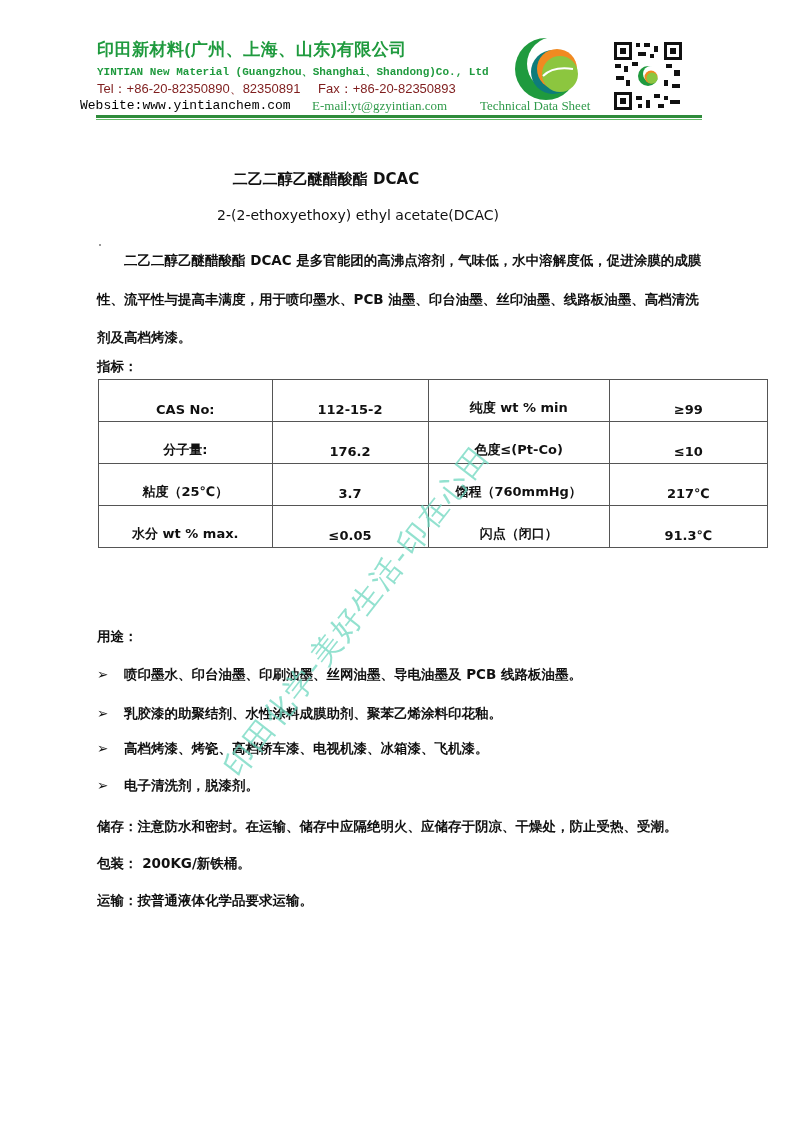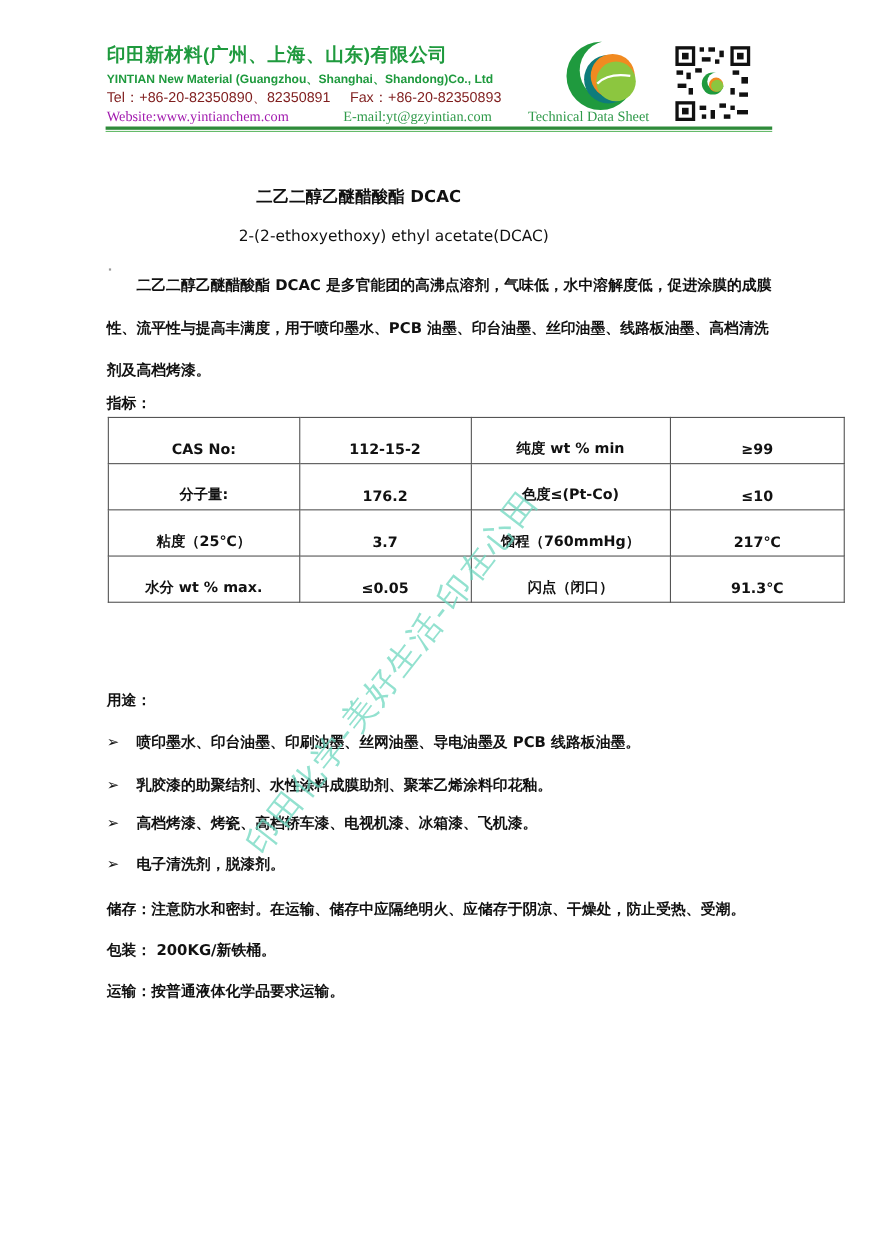--- a/index.html
+++ b/index.html
@@ -3,24 +3,24 @@
 <meta charset="utf-8">
 <style>
   html, body { margin: 0; padding: 0; }
   body {
     width: 800px; height: 1132px; background: #ffffff; position: relative; overflow: hidden;
     font-family: "DejaVu Sans", "Liberation Sans", sans-serif; color: #111;
   }
   .abs { position: absolute; }
   
   .co-cn { left: 97px; top: 38px; font-size: 17px; font-weight: bold; color: #1f9a3e; letter-spacing: 0.5px; white-space: nowrap; font-family: Liberation Sans, sans-serif; }
-  .co-en { left: 97px; top: 64px; font-size: 11px; font-weight: bold; color: #1f9a3e; white-space: nowrap; font-family: Liberation Sans, sans-serif; }
+  .co-en { left: 97px; top: 64px; font-size: 11px; font-weight: bold; color: #1f9a3e; white-space: nowrap; font-family: Liberation Mono, monospace; }
   .tel { left: 97px; top: 80px; font-size: 13px; color: #7f1d1d; white-space: nowrap; font-family: Liberation Sans, sans-serif; }
   .tel span { margin-right: 14px; }
-  .web { left: 97px; top: 98px; font-size: 13px; color: #a21caf; white-space: nowrap; font-family: Liberation Serif, serif; }
+  .web { left: 80px; top: 98px; font-size: 13px; color: #000000; white-space: nowrap; font-family: Liberation Mono, monospace; }
   .web-email { left: 312px; top: 98px; font-size: 13px; color: #2f9a4a; white-space: nowrap; font-family: "Liberation Serif", serif; }
   .tds { left: 480px; top: 98px; font-size: 13px; color: #2f9a4a; white-space: nowrap; font-family: "Liberation Serif", serif; }
   .rule1 { left: 96px; top: 115px; width: 606px; height: 3px; background: #2e8b3a; }
   .rule2 { left: 96px; top: 119px; width: 606px; height: 1px; background: #66bb6a; }
   .logo { left: 513px; top: 36px; width: 66px; height: 66px; }
   .qr { left: 612px; top: 40px; width: 72px; height: 72px; }
 
   
   .title { left: 0; width: 652px; top: 170px; text-align: center; font-size: 15px; font-weight: bold; }
   .subtitle { left: 0; width: 716px; top: 207px; text-align: center; font-size: 14px; }

